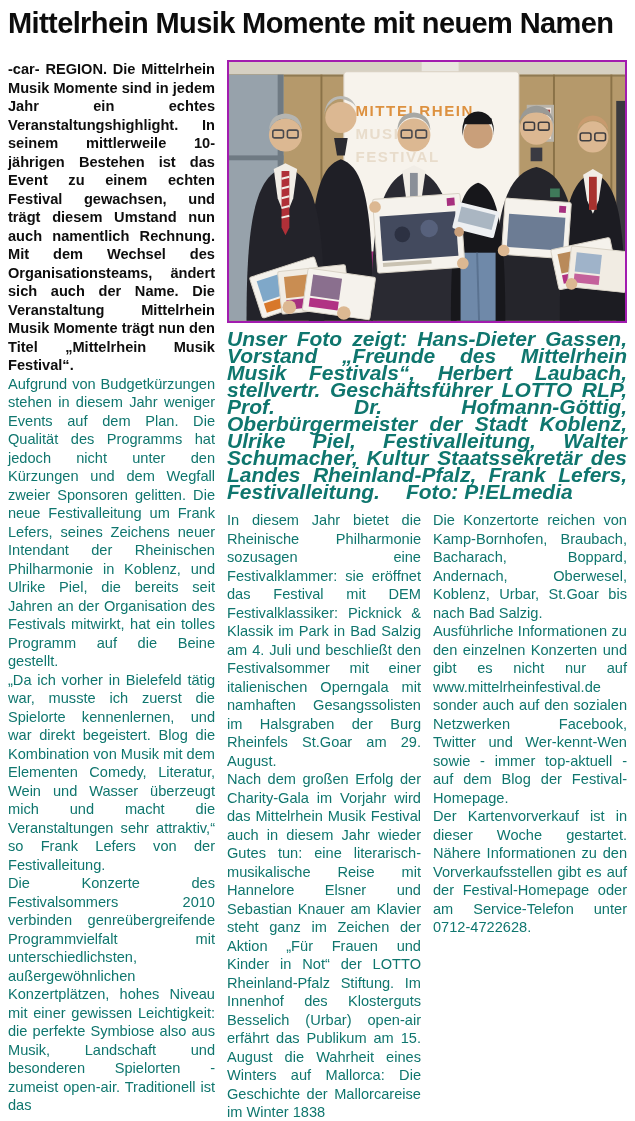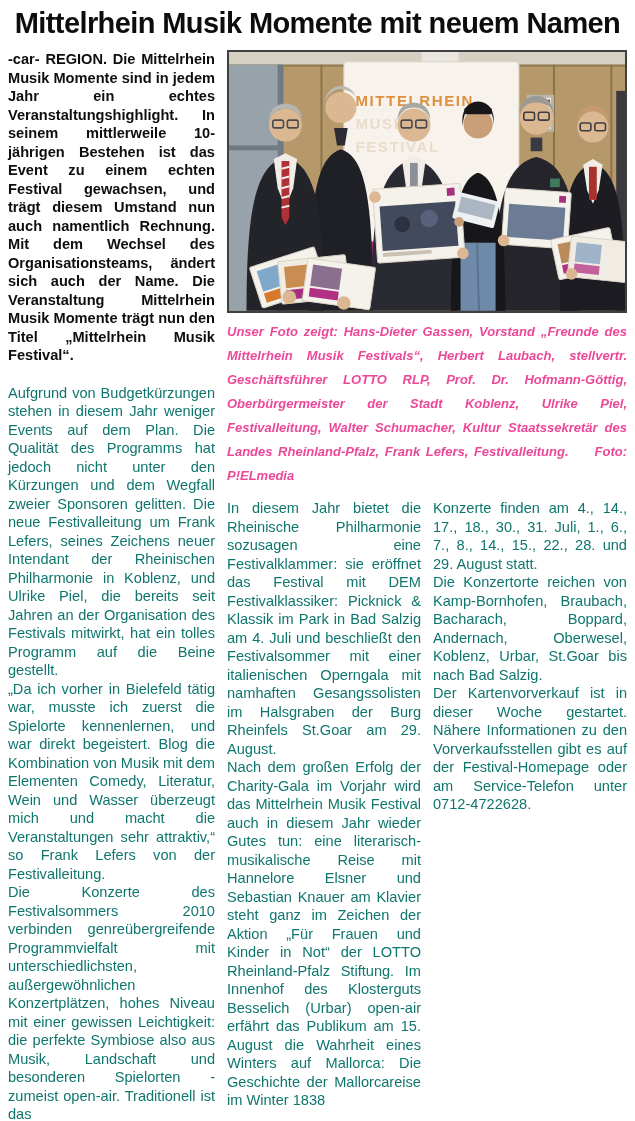--- a/index.html
+++ b/index.html
@@ -1,49 +1,49 @@
 <!DOCTYPE html>
 <html lang="de"><head>
 <meta charset="utf-8">
 <style>
   html,body{margin:0;padding:0;background:#ffffff;}
   body{width:635px;font-family:"Liberation Sans","DejaVu Sans",sans-serif;color:#121212;}
   .page{width:635px;min-height:1121px;box-sizing:border-box;padding:6px 8px 10px 8px;background:#fff;}
 
   h1.headline{
-    margin:2px 0 12px 0;
+    margin:2px 0 22px 0;
     font-size:29px;line-height:1.05;font-weight:700;letter-spacing:-0.6px;
-    color:#0d0d0d;white-space:nowrap;text-align:center;
+    color:#0d0d0d;white-space:nowrap;
   }
   h2.subheadline{
     margin:0 0 13px 14px;
     font-size:20.5px;line-height:1.1;font-weight:700;letter-spacing:-0.3px;
     color:#0d0d0d;white-space:nowrap;
   }
 
   .content{display:flex;gap:12px;align-items:flex-start;}
   .col-left{flex:0 0 207px;width:207px;}
   .right-area{flex:1 1 auto;min-width:0;}
 
   .bodytext p{
     margin:0;
     font-size:14.6px;line-height:18.5px;
     text-align:justify;text-justify:inter-word;
     color:#0f766e;
   }
-  .bodytext p.lead{font-weight:700;margin-bottom:19px;color:#0e0e0e;}
+  .bodytext p.lead{font-weight:700;color:#0e0e0e;}
 
   figure.photo{margin:0;padding:0;}
-  .photo-frame{border:2px solid #404040;line-height:0;background:#b49a6e;}
+  .photo-frame{border:2px solid #a21caf;line-height:0;background:#b49a6e;}
   .photo-frame svg{display:block;width:100%;height:auto;}
 
   p.caption{
     margin:7px 0 11px 0;
-    font-size:13px;line-height:24px;font-weight:700;font-style:italic;
-    text-align:justify;color:#ec4899;
+    font-size:21px;line-height:17px;font-weight:700;font-style:italic;
+    text-align:justify;color:#0f766e;
   }
   p.caption .credit{margin-left:26px;}
 
   .two-cols{display:flex;gap:12px;align-items:flex-start;}
   .two-cols .col{flex:1 1 0;min-width:0;}
 </style>
 </head>
 <body>
 
 <div class="page">
@@ -219,21 +219,21 @@
       </figure>
 
       <p class="caption"><span>Unser Foto zeigt: Hans-Dieter Gassen,  Vorstand „Freunde des Mittelrhein Musik Festivals“, Herbert Laubach, stellvertr. Geschäftsführer LOTTO RLP, Prof. Dr. Hofmann-Göttig, Oberbürgermeister der Stadt Koblenz, Ulrike Piel, Festivalleitung, Walter Schumacher, Kultur Staatssekretär des Landes Rheinland-Pfalz, Frank Lefers, Festivalleitung.</span><span class="credit">Foto: P!ELmedia</span></p>
 
       <div class="two-cols bodytext">
         <div class="col">
           <p>In diesem Jahr bietet die Rheinische Philharmonie sozusagen eine Festivalklammer: sie eröffnet das Festival mit DEM Festivalklassiker: Picknick &amp; Klassik im Park in Bad Salzig am 4. Juli und beschließt den Festivalsommer mit einer italienischen Operngala mit namhaften Gesangssolisten im Halsgraben der Burg Rheinfels St.Goar am 29. August.</p>
           <p>Nach dem großen Erfolg der Charity-Gala im Vorjahr wird das Mittelrhein Musik Festival auch in diesem Jahr wieder Gutes tun: eine literarisch-musikalische Reise mit Hannelore Elsner und Sebastian Knauer am Klavier steht ganz im Zeichen der Aktion „Für Frauen und Kinder in Not“ der LOTTO Rheinland-Pfalz Stiftung. Im Innenhof des Klosterguts Besselich (Urbar) open-air erfährt das Publikum am 15. August die Wahrheit eines Winters auf Mallorca: Die Geschichte der Mallorcareise im Winter 1838</p>
         </div>
         <div class="col">
-          <p>Konzerte finden am 4., 14., 17., 18., 30., 31. Juli, 1., 6., 7., 8., 14., 15., 22., 28. und 29. August statt.</p>
           <p>Die Konzertorte reichen von Kamp-Bornhofen, Braubach, Bacharach, Boppard, Andernach, Oberwesel, Koblenz, Urbar, St.Goar bis nach Bad Salzig.</p>
+          <p>Ausführliche Informationen zu den einzelnen Konzerten und gibt es nicht nur auf www.mittelrheinfestival.de sonder auch auf den sozialen Netzwerken Facebook, Twitter und Wer-kennt-Wen sowie - immer top-aktuell - auf dem Blog der Festival-Homepage.</p>
           <p>Der Kartenvorverkauf ist in dieser Woche gestartet. Nähere Informationen zu den Vorverkaufsstellen gibt es auf der Festival-Homepage oder am Service-Telefon unter 0712-4722628.</p>
         </div>
       </div>
 
     </div>
   </div>
 </div>
 
 </body></html>

